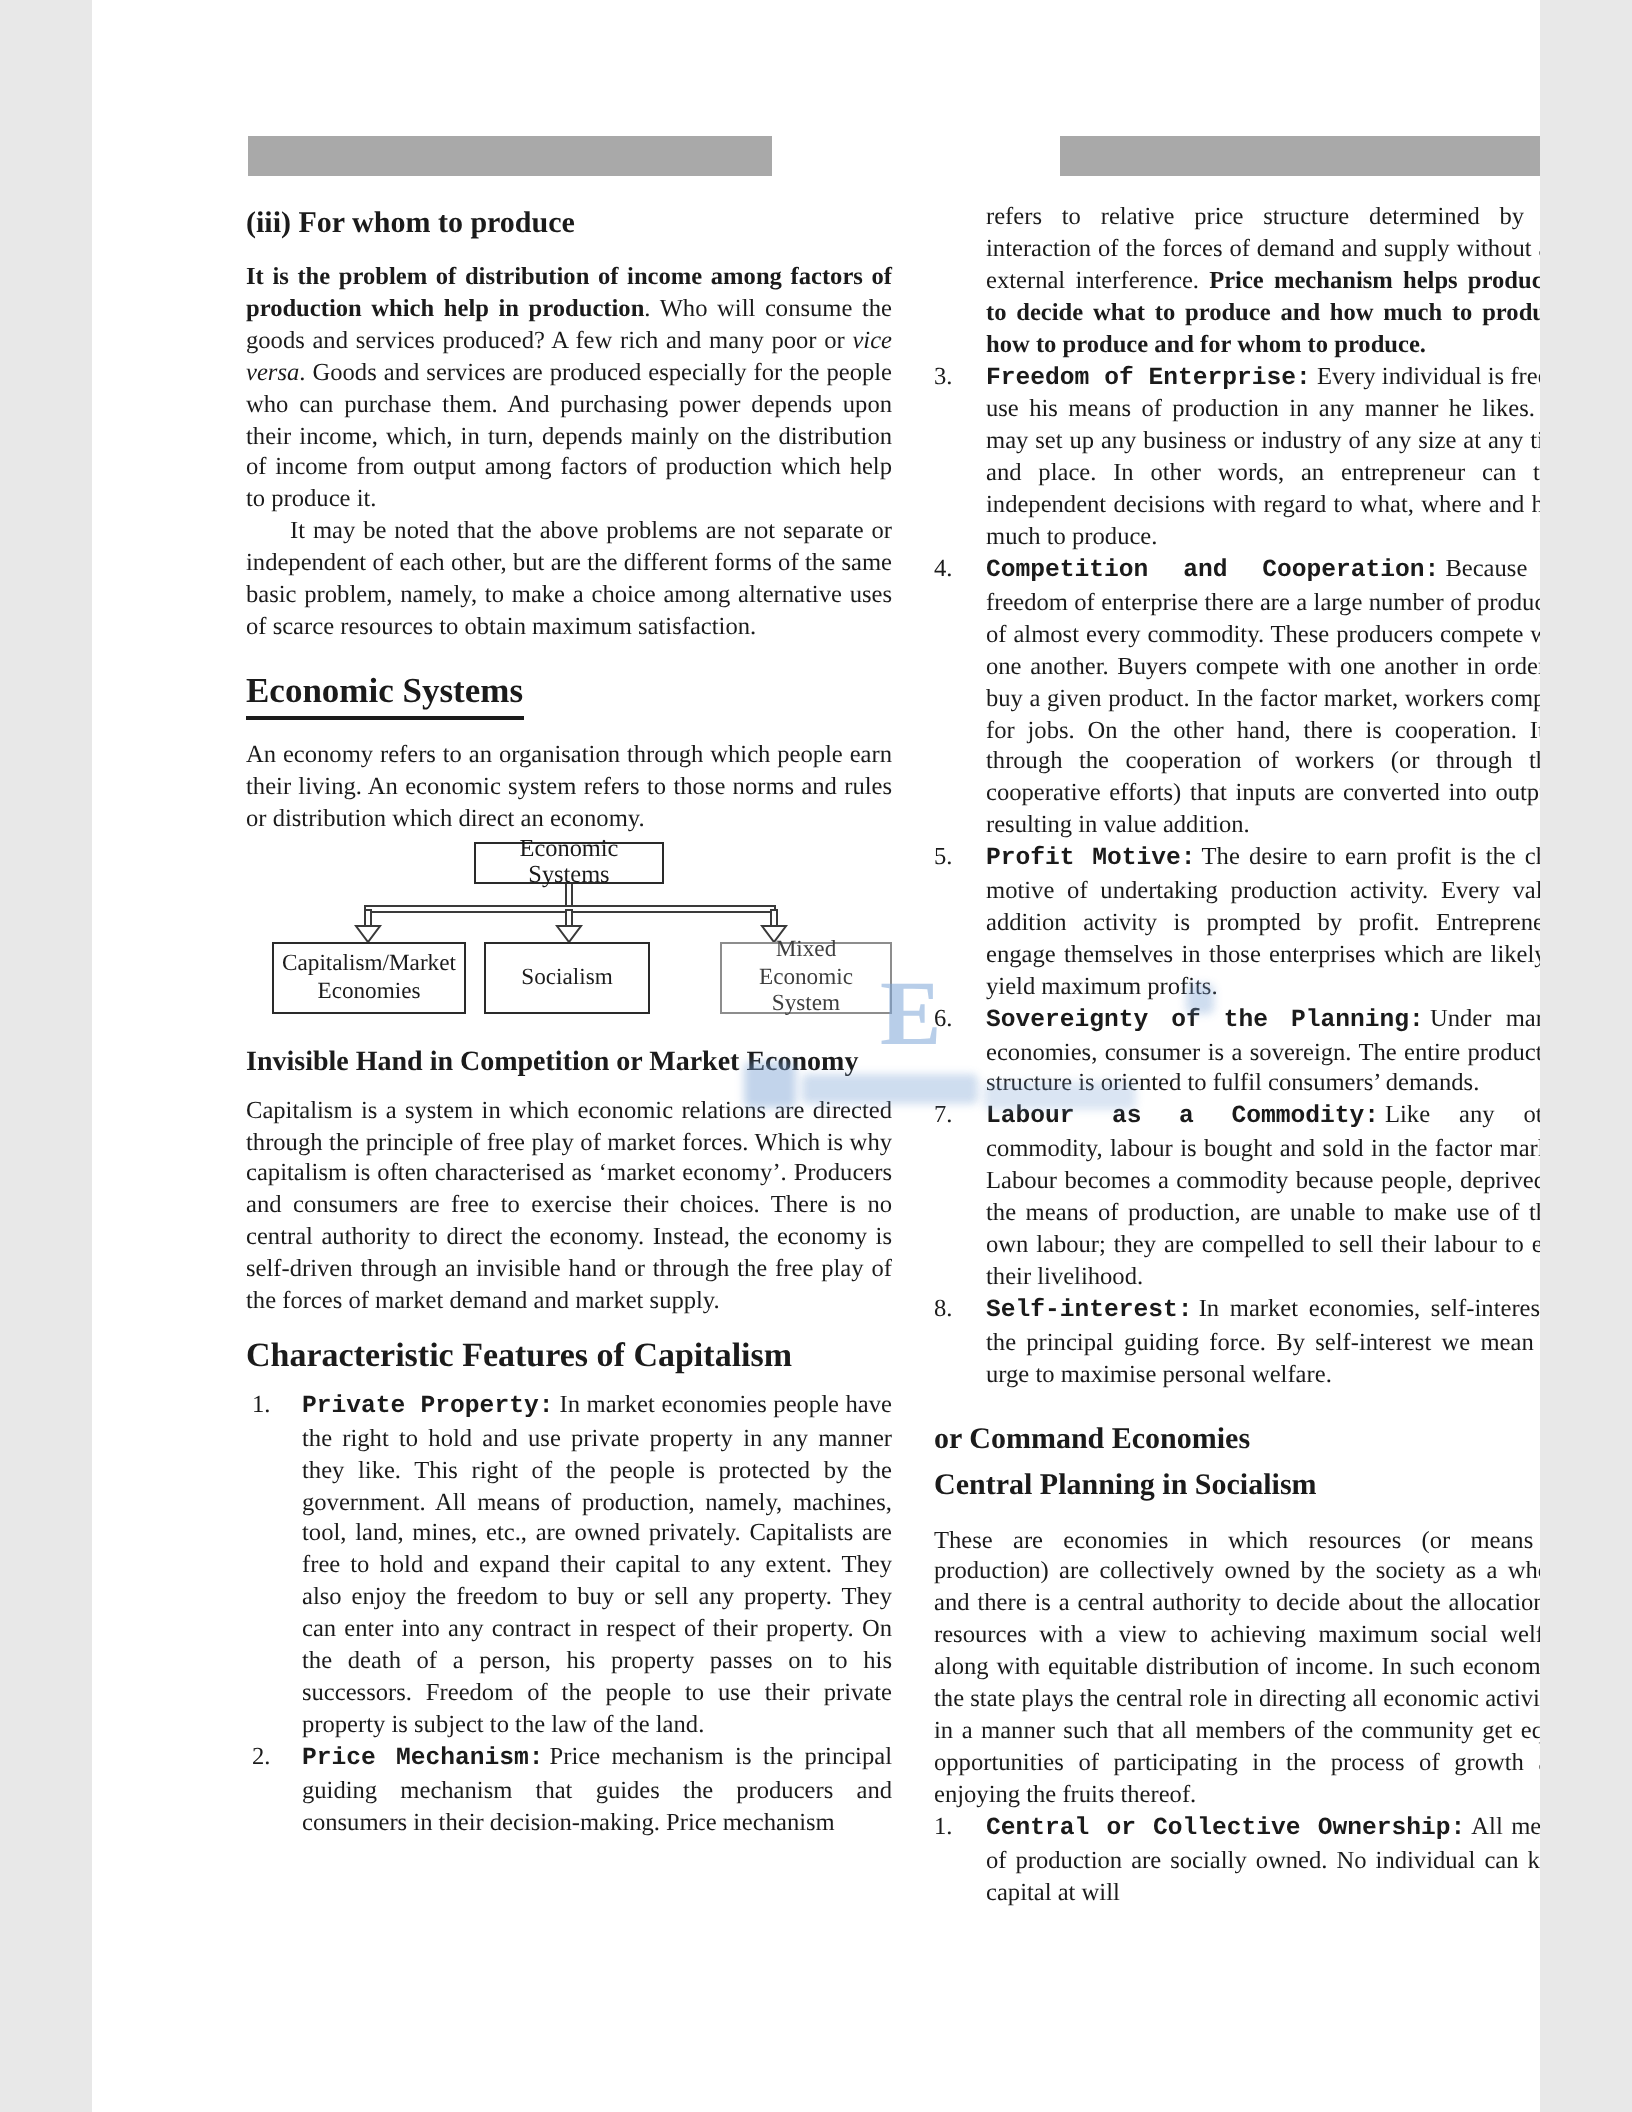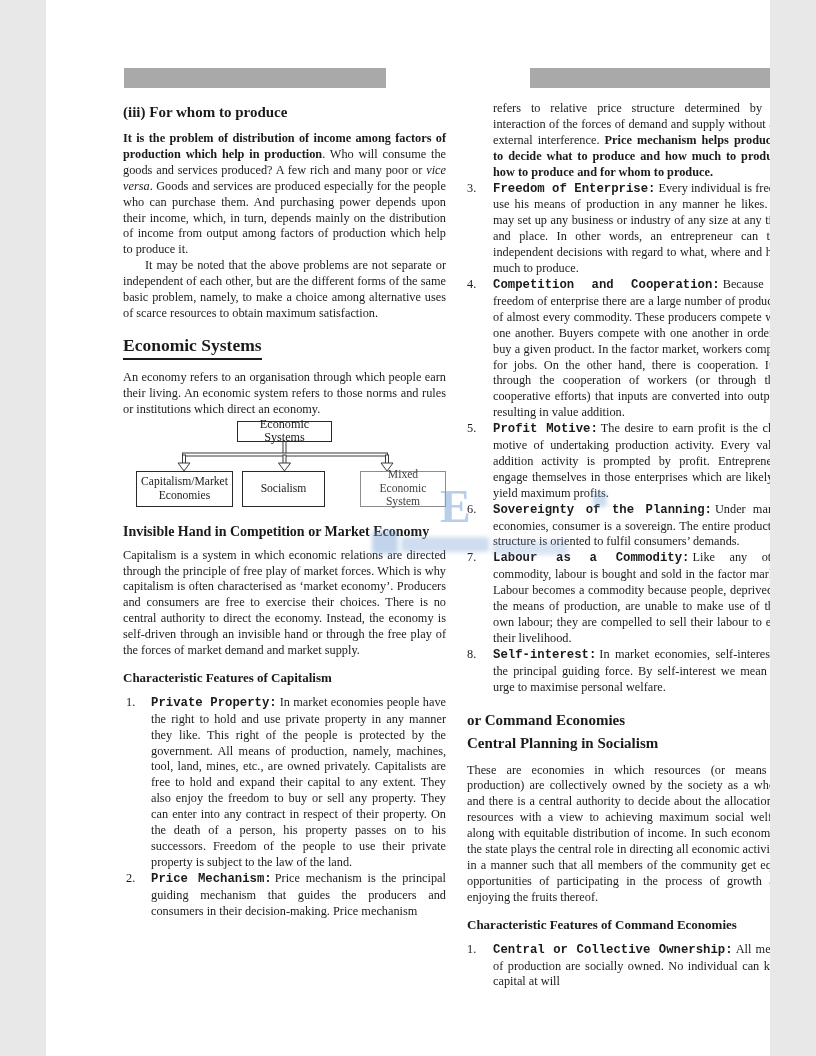--- a/index.html
+++ b/index.html
@@ -22,21 +22,21 @@
 
   p{margin:0;text-align:justify;}
   .indent{text-indent:22px;}
 
   .h-iii{font-size:15px;font-weight:bold;line-height:18px;margin:2px 0 10px 0;}
   .h-main{
     display:inline-block;font-size:17.5px;font-weight:bold;line-height:21px;
     border-bottom:2px solid #1b1b1b;padding-bottom:2px;margin:13px 0 10px 0;
   }
   .h-sub{font-size:14px;font-weight:bold;line-height:17px;margin:12px 0 8px 0;white-space:nowrap;}
-  .h-feat{font-size:13px;font-weight:bold;margin:11px 0 9px 0;}
+  .h-feat{font-size:17px;font-weight:bold;margin:11px 0 9px 0;}
   .h-sub2{font-size:15px;font-weight:bold;line-height:23px;margin:13px 0 8px 0;}
 
   .item{position:relative;padding-left:28px;text-align:justify;}
   .item .num{position:absolute;left:3px;top:0;}
   .item-label{font-weight:bold;margin-right:3px;font-family:Liberation Mono, monospace;}
   .cont{margin-left:26px;}
   .col-right .item{padding-left:26px;}
   .col-right .item .num{left:0;}
 
   
@@ -75,21 +75,21 @@
   <div class="hdr-bar right"></div>
 
   <div class="col col-left">
     <div class="h-iii">(iii) For whom to produce</div>
     <p><span style="font-weight: bold;">It is the problem of distribution of income among factors of production which help in production</span><span>. Who will consume the goods and services produced? A few rich and many poor or </span><span style="font-style: italic;">vice versa</span><span>. Goods and services are produced especially for the people who can purchase them. And purchasing power depends upon their income, which, in turn, depends mainly on the distribution of income from output among factors of production which help to produce it.</span></p>
     <p class="indent">It may be noted that the above problems are not separate or independent of each other, but are the different forms of the same basic problem, namely, to make a choice among alternative uses of scarce resources to obtain maximum satisfaction.</p>
 
     <div>
       <div class="h-main">Economic Systems</div>
     </div>
-    <p>An economy refers to an organisation through which people earn their living. An economic system refers to those norms and rules or institutions which direct an economy.</p>
+    <p>An economy refers to an organisation through which people earn their living. An economic system refers to those norms and rules or distribution which direct an economy.</p>
 
     <div class="diagram">
       <svg class="dsvg" width="323" height="90" viewBox="0 0 323 90">
         <g fill="#ffffff" stroke="#3a3a3a" stroke-width="1">
           <rect x="160" y="20" width="3" height="14"></rect>
           <rect x="59.5" y="32" width="205" height="3"></rect>
           <rect x="59.5" y="34" width="3" height="9"></rect>
           <rect x="160" y="34" width="3" height="9"></rect>
           <rect x="262.5" y="34" width="3" height="9"></rect>
           <polygon points="55,42 67,42 61,50"></polygon>
@@ -145,21 +145,20 @@
       <span class="num">8.</span>
       <span class="item-label">Self-interest:</span><span>In market economies, self-interest is the principal guiding force. By self-interest we mean the urge to maximise personal welfare.</span>
     </div>
 
     <div class="h-sub2">
       <div>or Command Economies</div>
       <div>Central Planning in Socialism</div>
     </div>
     <p>These are economies in which resources (or means of production) are collectively owned by the society as a whole, and there is a central authority to decide about the allocation of resources with a view to achieving maximum social welfare along with equitable distribution of income. In such economies, the state plays the central role in directing all economic activities in a manner such that all members of the community get equal opportunities of participating in the process of growth and enjoying the fruits thereof.</p>
 
-    <div class="h-feat">Characteristic Features of Command Economies</div>
 
     <div class="item">
       <span class="num">1.</span>
       <span class="item-label">Central or Collective Ownership:</span><span>All means of production are socially owned. No individual can keep capital at will</span>
     </div>
   </div>
 
   <div class="wm wm-e">E</div>
   <div class="wm wm-blob wm-b1"></div>
   <div class="wm wm-blob wm-b2"></div>

